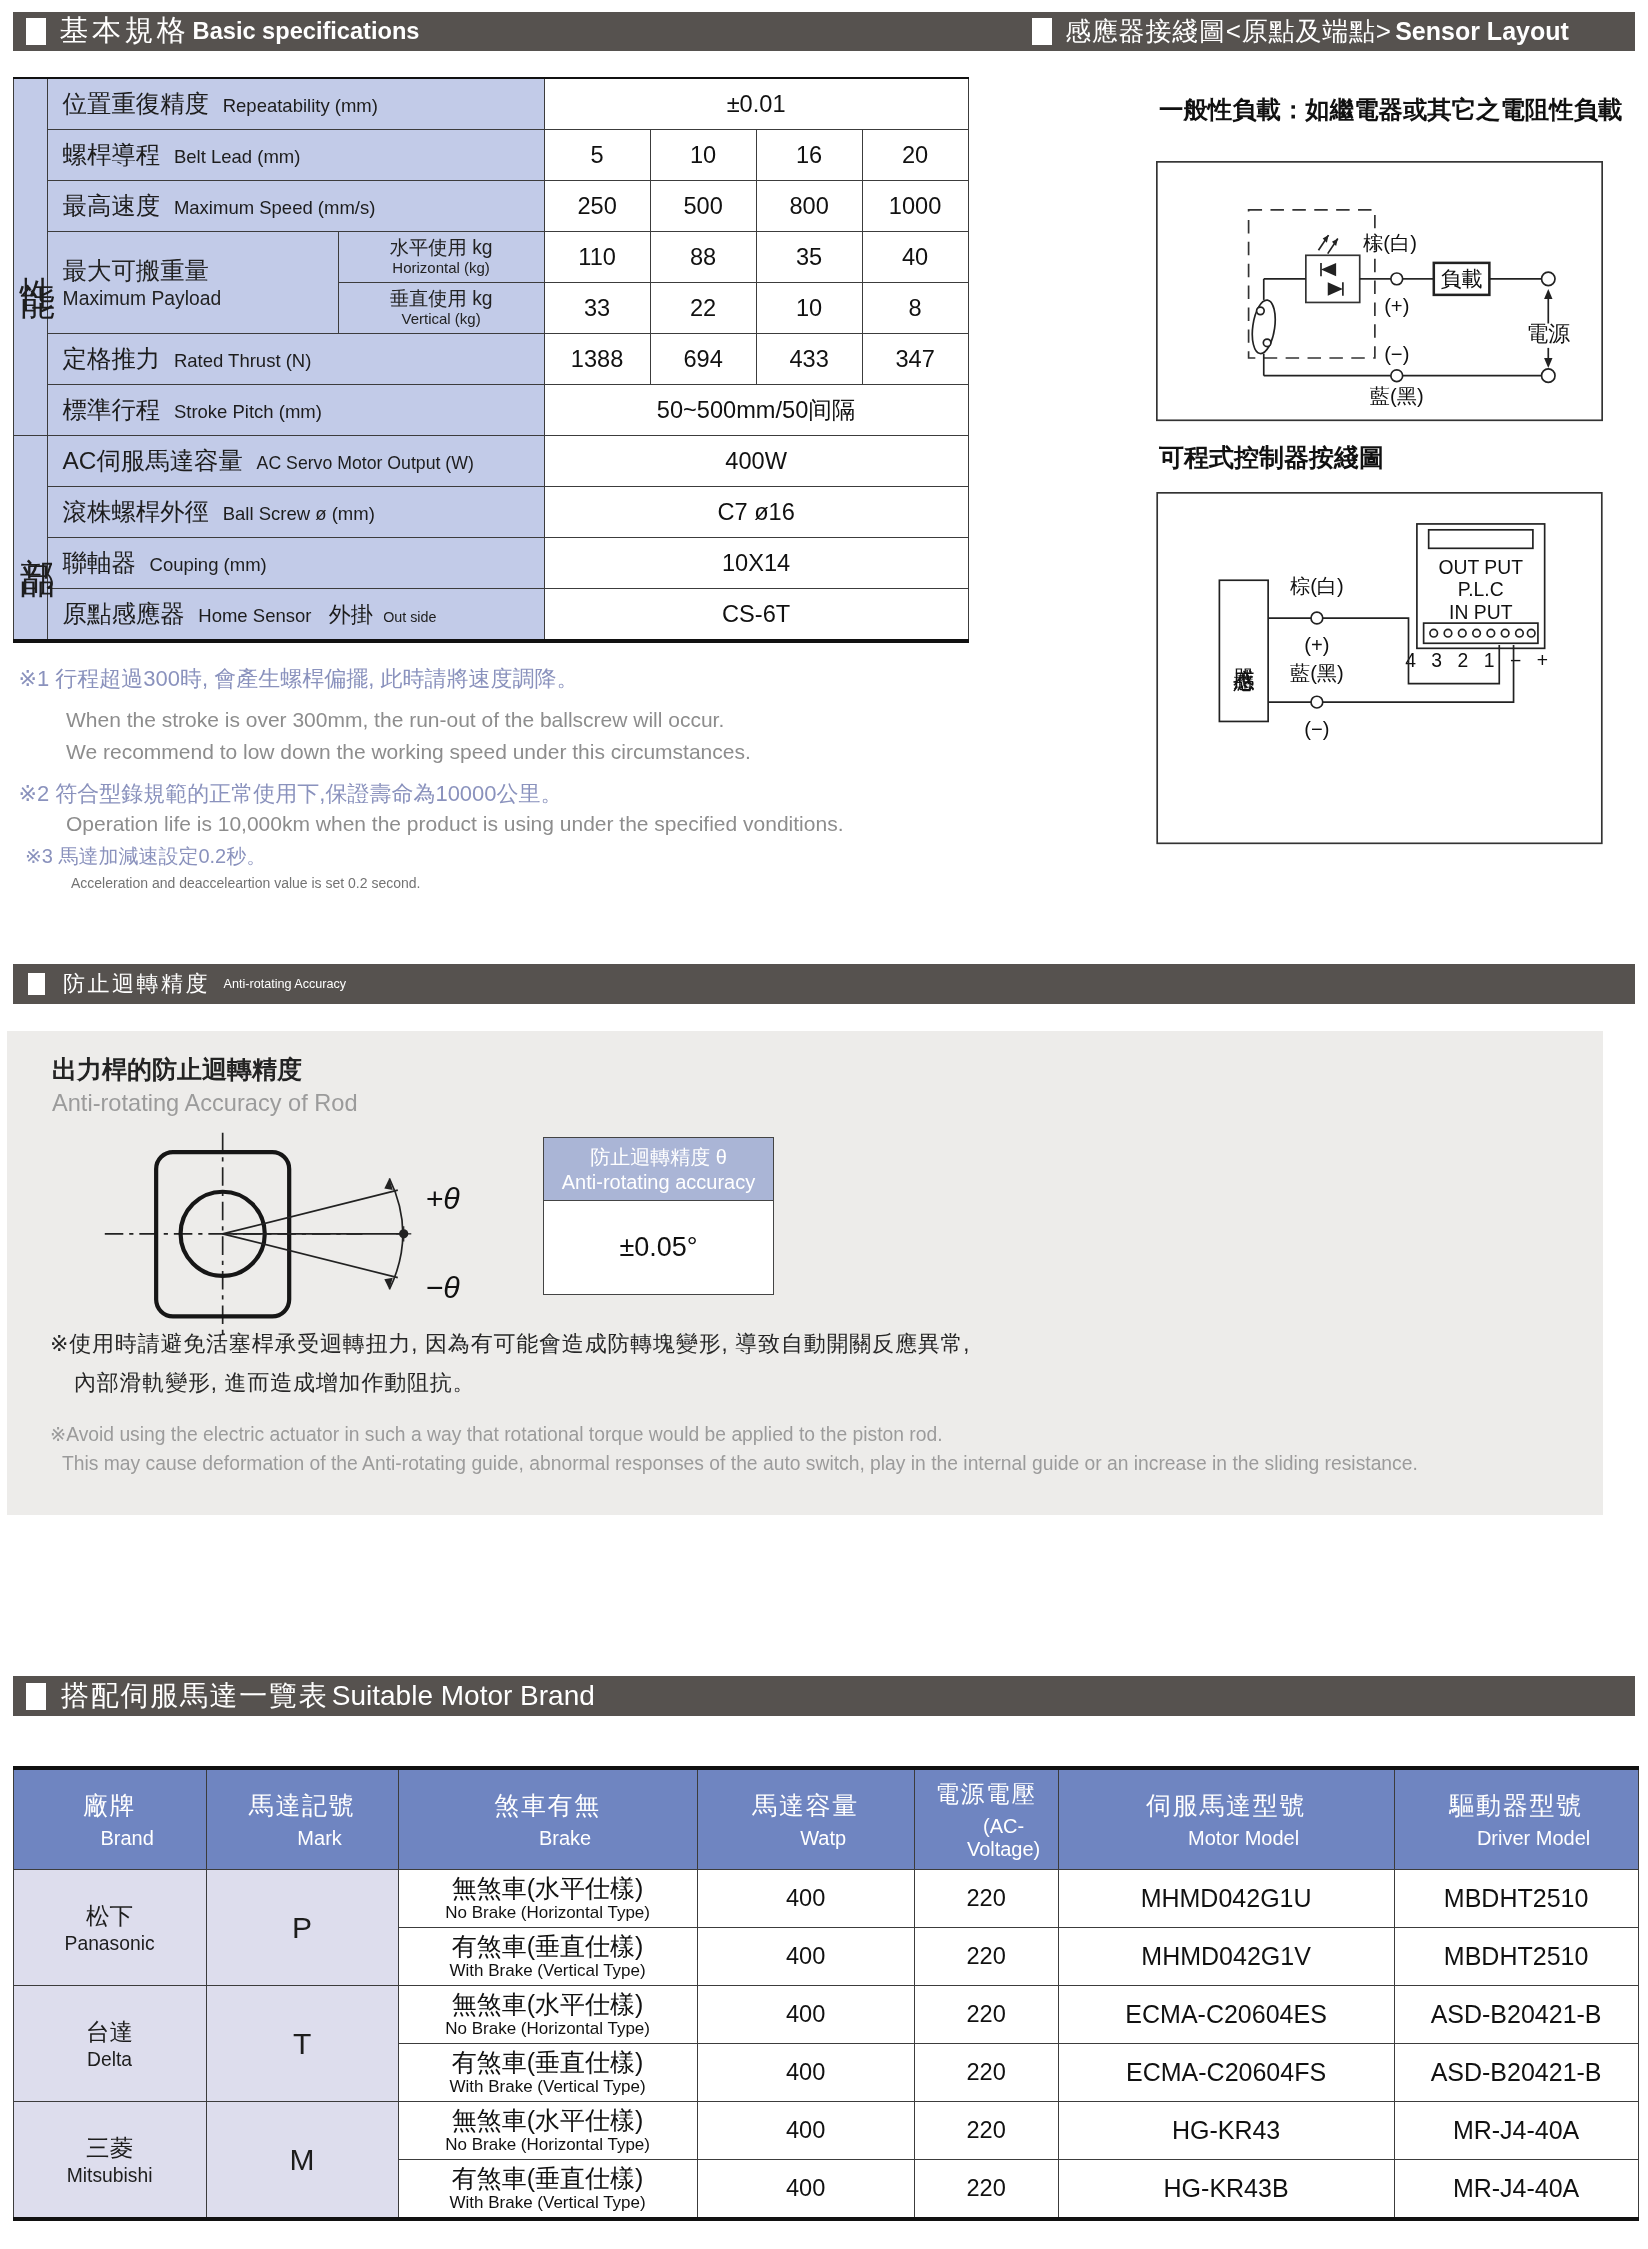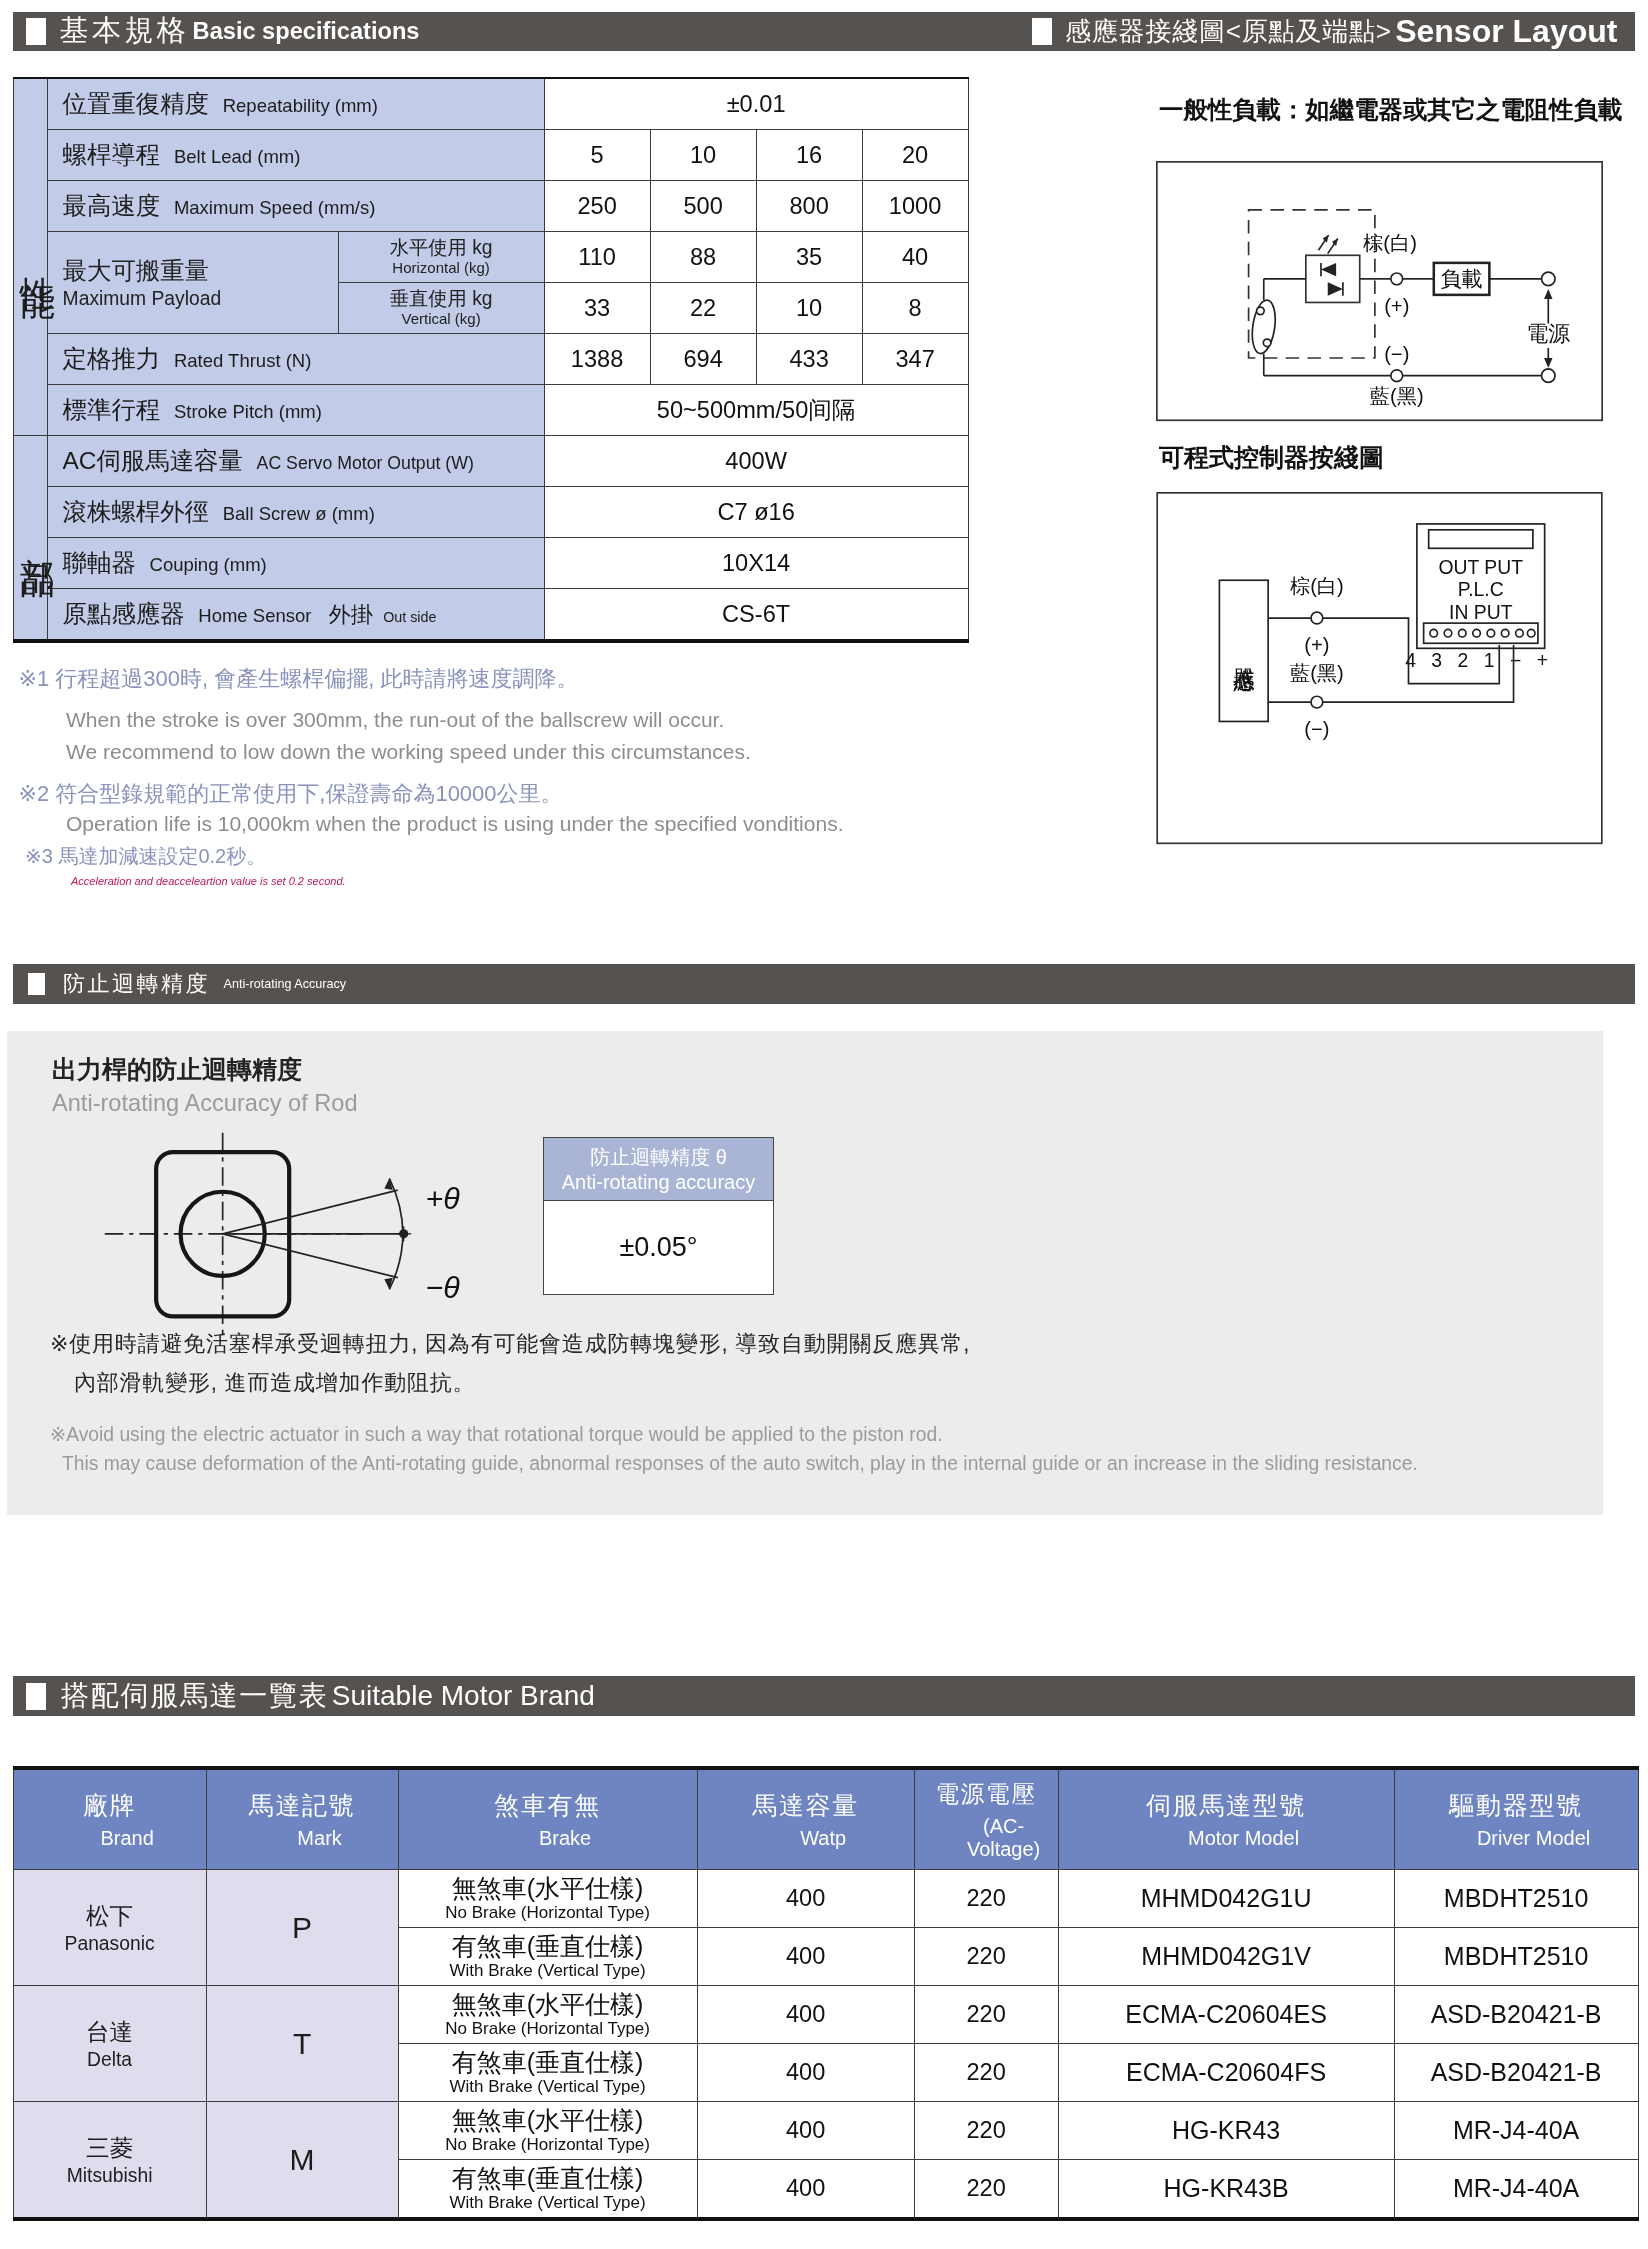--- a/index.html
+++ b/index.html
@@ -37,21 +37,21 @@
   .lab-main .line1{font-size:24.4px;}
   td.sub{background:#c2cbe8;text-align:center;padding-left:0 !important;}
   .szh{font-size:19.3px;display:block;line-height:22px;}
   .sen{font-size:15px;display:block;line-height:17.7px;}
   .spec-table td.val{background:#fff;text-align:center;font-size:23.6px;color:#111;}
 
   
   .note-zh{position:absolute;font-size:22px;color:#8a92bd;}
   .note-en{position:absolute;font-size:21px;color:#8d8d8d;}
   .note-sm-zh{position:absolute;font-size:20px;color:#8a92bd;}
-  .note-sm-en{position:absolute;font-size:11px;color:#be185d;font-style:italic;}
+  .note-sm-en{position:absolute;font-size:14px;color:#737373;}
 
   
   .gen-note{position:absolute;left:1159px;top:94px;font-size:24.4px;font-weight:bold;color:#111;}
   .plc-title{position:absolute;left:1159px;top:441px;font-size:25px;font-weight:700;color:#111;text-align:right;}
   svg text{font-family:"Liberation Sans","DejaVu Sans",sans-serif;fill:#111;}
   .vlabel{position:absolute;writing-mode:vertical-rl;text-orientation:upright;
           font-size:22px;color:#111;display:flex;align-items:center;justify-content:center;}
 
   
   .panel{position:absolute;left:6.7px;top:1031px;width:1596px;height:484px;background:#edecea;}
@@ -89,21 +89,21 @@
 
   <div class="bar bar1" style="left:12.6px;top:11.8px;width:1143px;height:39px;">
     <span class="sq"></span>
     <span class="zh">基本規格</span>
     <span class="en">Basic specifications</span>
   </div>
 
   <div class="bar bar1" style="left:1018px;top:11.8px;width:617px;height:39px;">
     <span class="sq"></span>
     <span class="zh" style="font-size:26px;letter-spacing:0.8px;">感應器接綫圖&lt;原點及端點&gt;</span>
-    <span class="en" style="font-size:32px;">Sensor Layout</span>
+    <span class="en" style="font-size:25px;">Sensor Layout</span>
   </div>
 
   <table class="spec-table">
     <colgroup>
       <col style="width:34px">
         <col style="width:291px">
         <col style="width:206px">
       <col style="width:106px">
         <col style="width:106px">
         <col style="width:106px">

